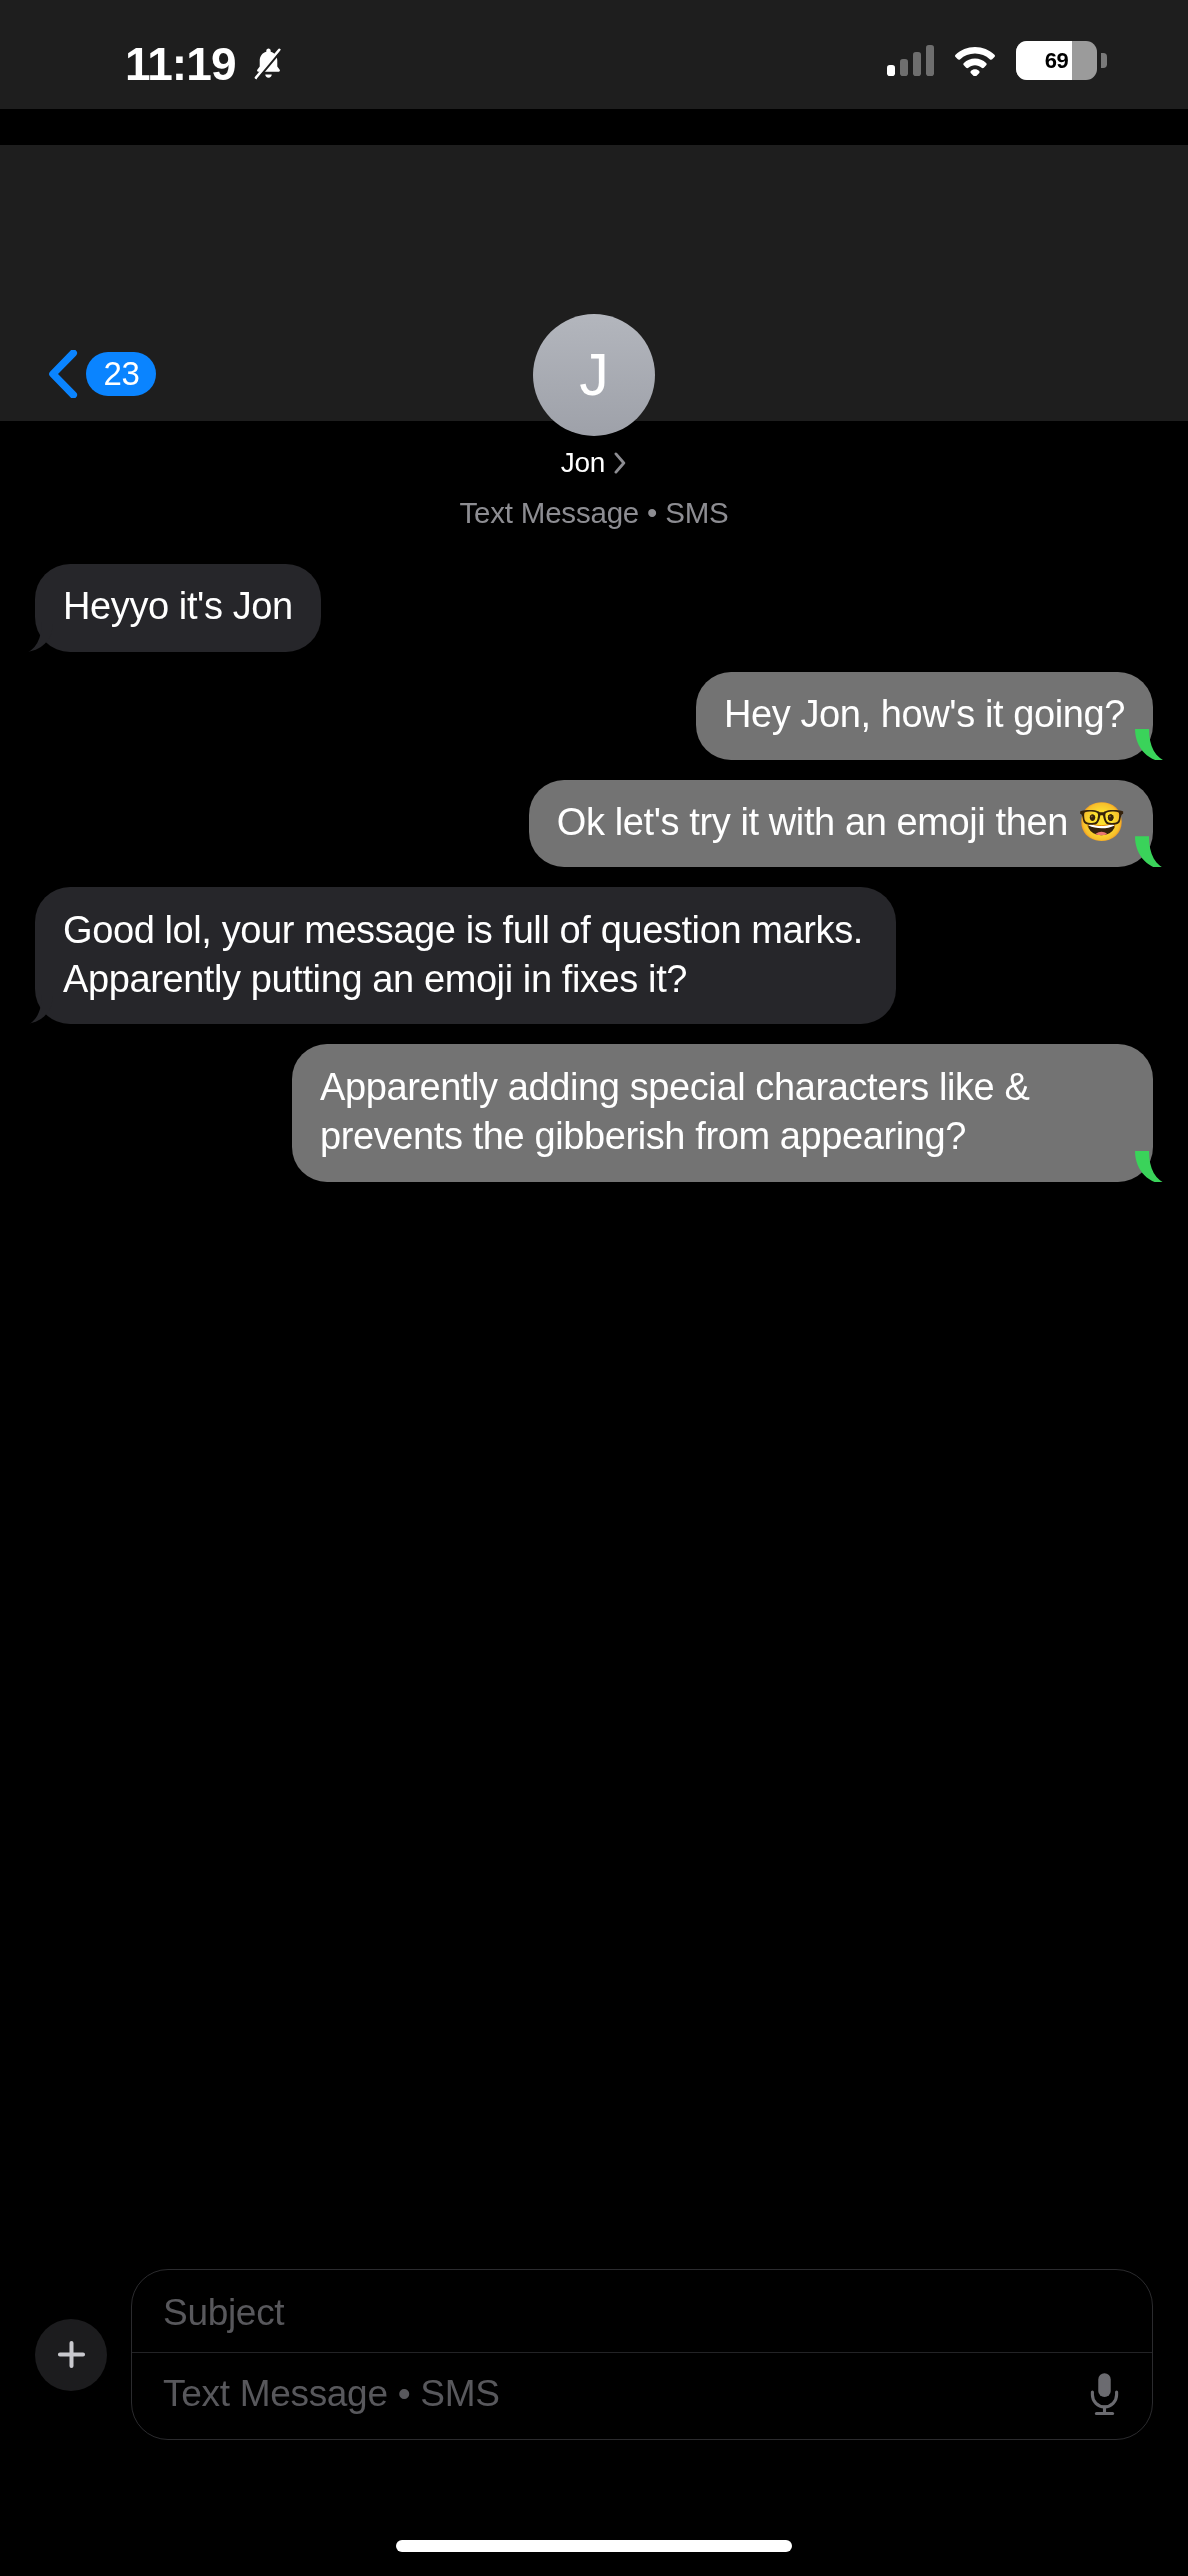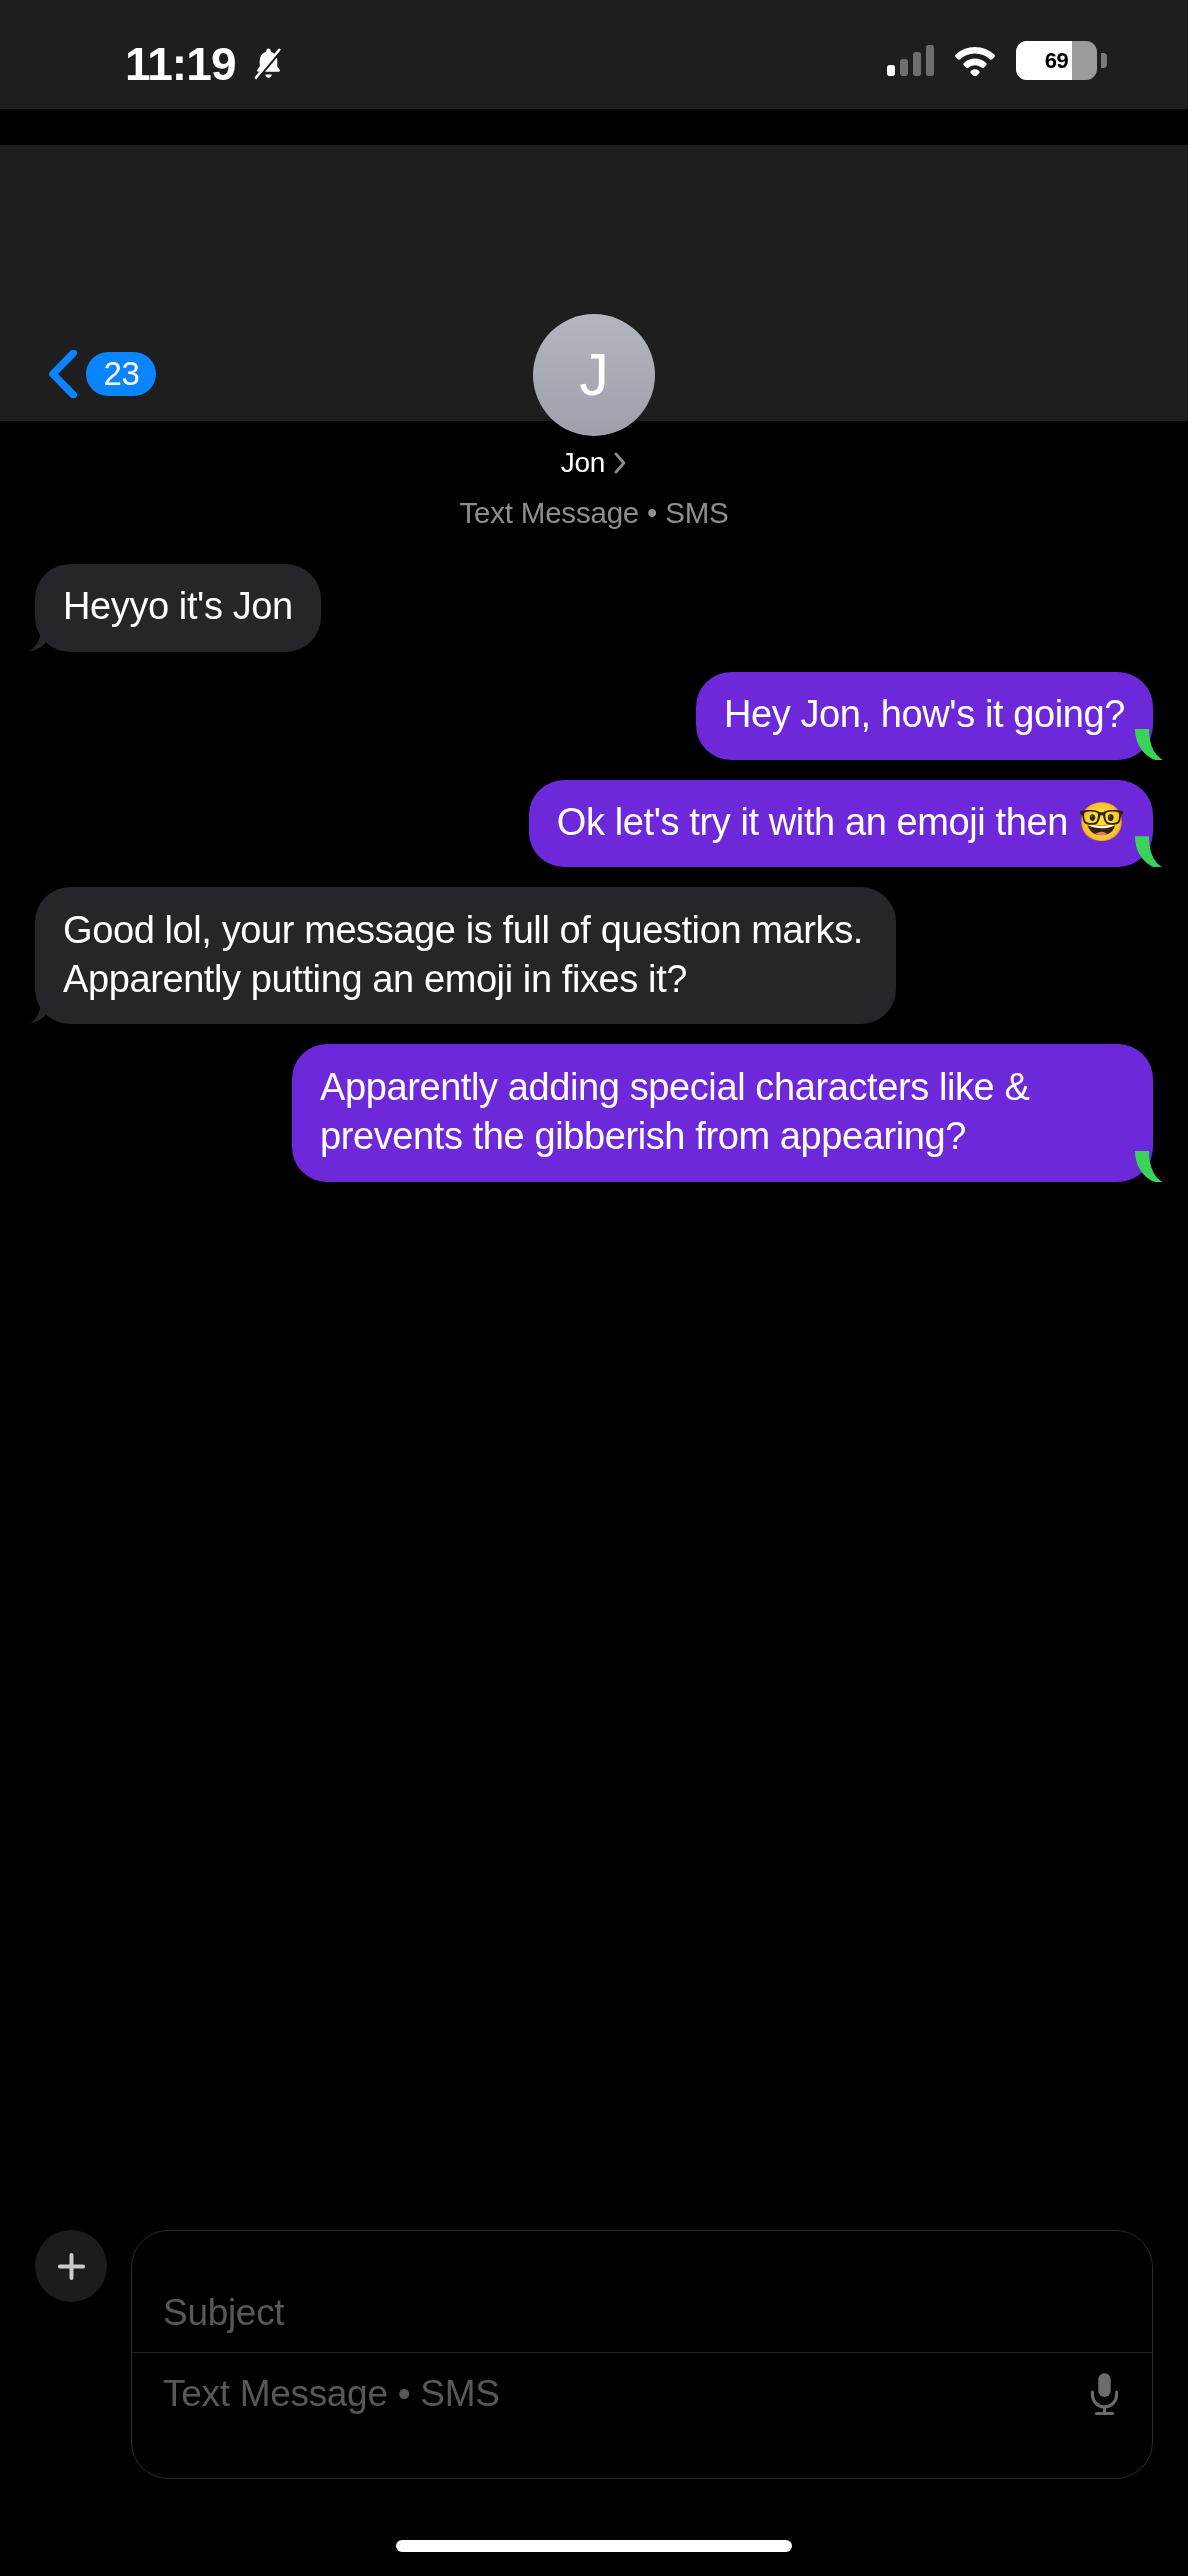--- a/index.html
+++ b/index.html
@@ -141,21 +141,21 @@
     max-width:861px;
     padding:18.4px 28px 20px 28px;
     border-radius:35px;
     font-size:38px;
     line-height:1.30;
     letter-spacing:-0.4px;
     color:#ffffff;
     word-wrap:break-word;
   }
   .bubble.in  { background:#26262a; }
-  .bubble.out { background:#6d28d9; }
+  .bubble.out { background:#737373; }
 
   
   .bubble.in::after {
     content:""; position:absolute;
     left:-13px; bottom:0;
     width:31px; height:31px;
     background:#26262a;
     border-bottom-right-radius:28px;
     clip-path:path("M34,0 C34,20 20,34 0,34 C14,30 20,18 20,0 Z");
   }
@@ -164,21 +164,21 @@
     right:-13px; bottom:0;
     width:31px; height:31px;
     background:#3ad35a;
     clip-path:path("M0,0 C0,20 14,34 34,34 C20,30 14,18 14,0 Z");
   }
 
   
   .composer {
     flex:0 0 auto;
     padding:0 35px 0 35px;
-    display:flex; gap:24px;
+    display:flex; align-items:center; gap:24px;
     height:249px;
   }
   .plus-btn {
     width:72px; height:72px; border-radius:50%;
     background:#1c1c1e;
     display:flex; align-items:center; justify-content:center;
     flex:0 0 auto;
     cursor:pointer;
   }
   .plus-glyph { width:37px; height:37px; display:block; }

